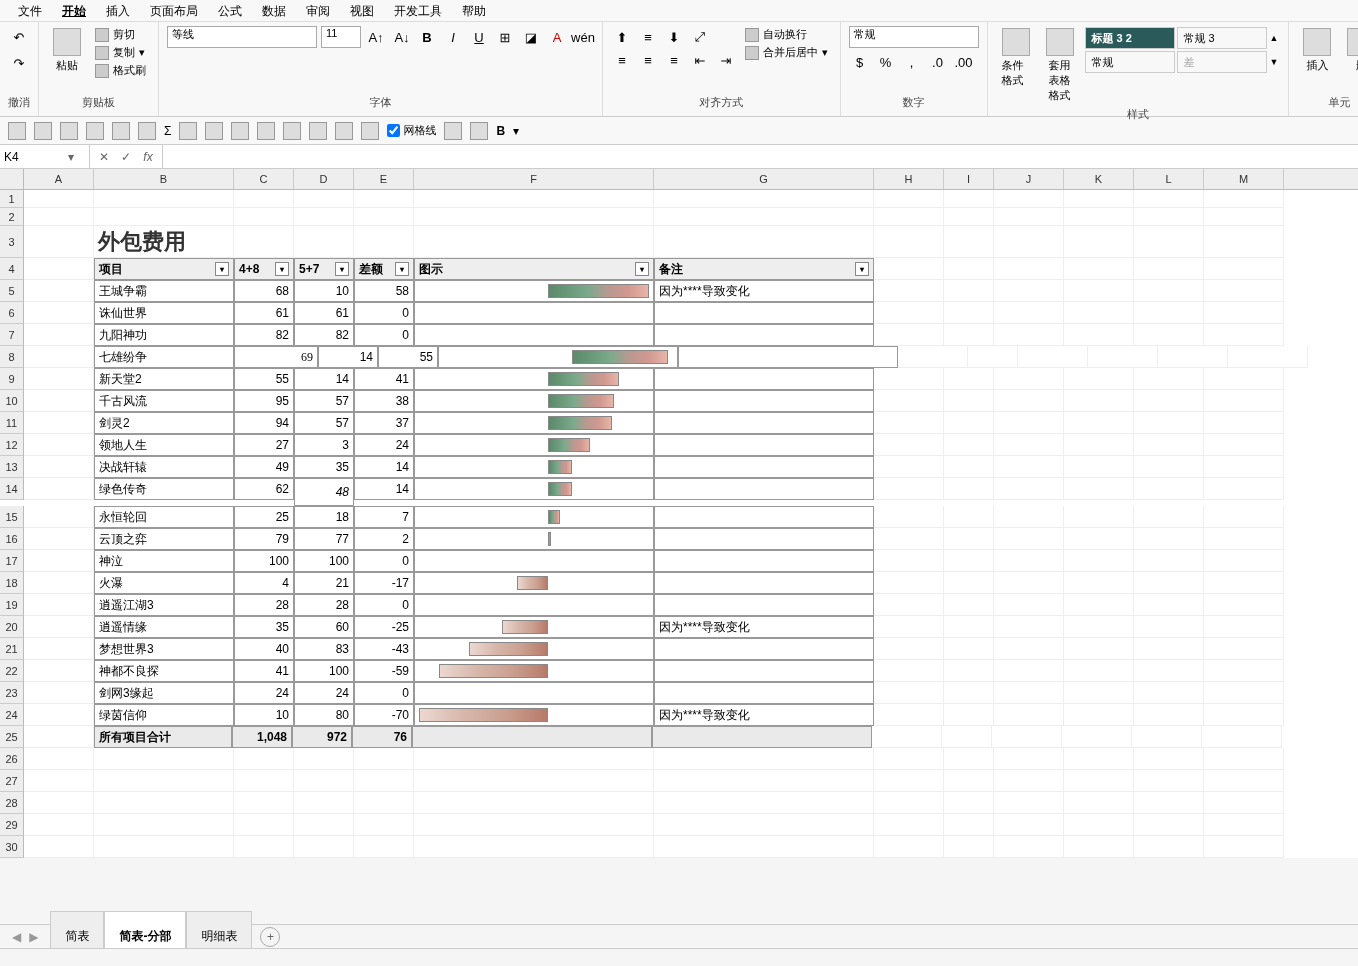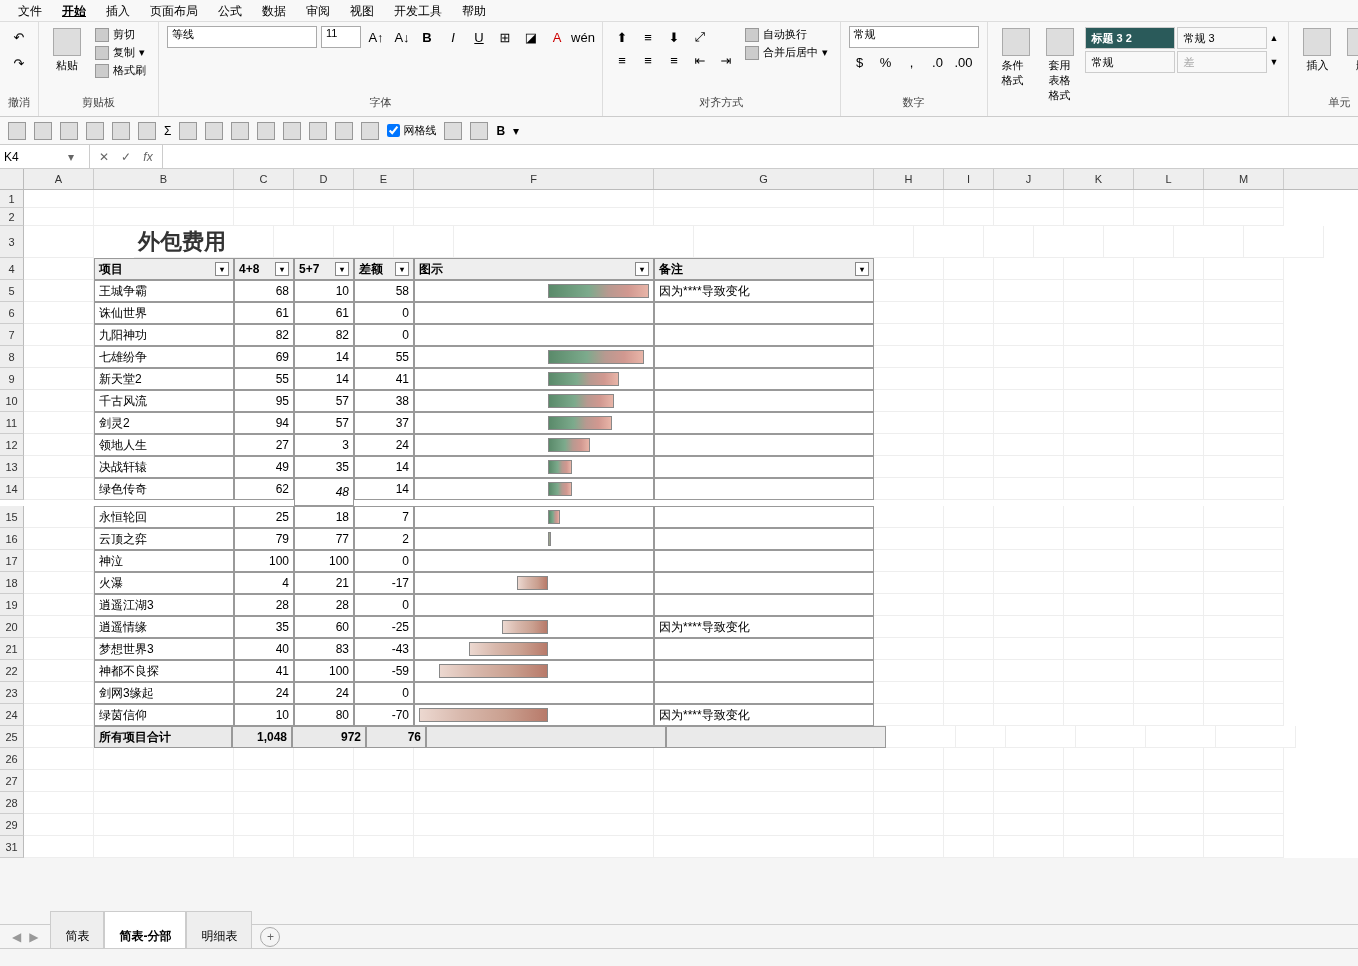--- a/index.html
+++ b/index.html
@@ -201,20 +201,21 @@
         <div class="style-box">
           <div class="style-item">常规 3</div>
           <div class="style-item" style="color:#aaa">差</div>
         </div>
         <div style="display:flex;flex-direction:column;justify-content:space-around;padding:0 2px">
           <span style="font-size:9px">▲</span>
           <span style="font-size:9px">▼</span>
         </div>
       </div>
     </div>
+    <div class="ribbon-group-label">样式</div>
   </div>
   <div class="ribbon-group" style="border-right:none">
     <div class="ribbon-group-content">
       <div class="ribbon-btn-large">
         <div class="ribbon-icon-large"></div>
         <span>插入</span>
       </div>
       <div class="ribbon-btn-large">
         <div class="ribbon-icon-large"></div>
         <span>删</span>
@@ -308,21 +309,21 @@
       <div class="cell" style="width: 70px; height: 18px;"></div>
       <div class="cell" style="width: 50px; height: 18px;"></div>
       <div class="cell" style="width: 70px; height: 18px;"></div>
       <div class="cell" style="width: 70px; height: 18px;"></div>
       <div class="cell" style="width: 70px; height: 18px;"></div>
       <div class="cell" style="width: 80px; height: 18px;"></div>
     </div>
     <div class="row">
       <div class="row-header" style="height: 32px;">3</div>
       <div class="cell" style="width: 70px; height: 32px;"></div>
-      <div class="cell tbl-title" style="width: 140px; height: 32px; margin-left: 40px;">外包费用</div>
+      <div class="cell tbl-title" style="width: 140px; height: 32px;">外包费用</div>
       <div class="cell" style="width: 60px; height: 32px;"></div>
       <div class="cell" style="width: 60px; height: 32px;"></div>
       <div class="cell" style="width: 60px; height: 32px;"></div>
       <div class="cell" style="width: 240px; height: 32px;"></div>
       <div class="cell" style="width: 220px; height: 32px;"></div>
       <div class="cell" style="width: 70px; height: 32px;"></div>
       <div class="cell" style="width: 50px; height: 32px;"></div>
       <div class="cell" style="width: 70px; height: 32px;"></div>
       <div class="cell" style="width: 70px; height: 32px;"></div>
       <div class="cell" style="width: 70px; height: 32px;"></div>
@@ -415,21 +416,21 @@
       <div class="cell" style="width: 50px; height: 22px;"></div>
       <div class="cell" style="width: 70px; height: 22px;"></div>
       <div class="cell" style="width: 70px; height: 22px;"></div>
       <div class="cell" style="width: 70px; height: 22px;"></div>
       <div class="cell" style="width: 80px; height: 22px;"></div>
     </div>
     <div class="row">
       <div class="row-header" style="height: 22px;">8</div>
       <div class="cell" style="width: 70px; height: 22px;"></div>
       <div class="cell tbl-cell" style="width: 140px; height: 22px;">七雄纷争</div>
-      <div class="cell tbl-cell right" style="width: 60px; height: 22px;">69</div>
+      <div class="cell tbl-cell right" style="width: 84px; height: 22px; font-family: Liberation Serif, serif;">69</div>
       <div class="cell tbl-cell right" style="width: 60px; height: 22px;">14</div>
       <div class="cell tbl-cell right" style="width: 60px; height: 22px;">55</div>
       <div class="cell tbl-cell" style="width: 240px; height: 22px;">
         <div class="bar-viz">
           <div class="bar-pos" style="width: 41.7241%;"></div>
         </div>
       </div>
       <div class="cell tbl-cell" style="width: 220px; height: 22px;"></div>
       <div class="cell" style="width: 70px; height: 22px;"></div>
       <div class="cell" style="width: 50px; height: 22px;"></div>
@@ -750,21 +751,21 @@
       <div class="cell" style="width: 70px; height: 22px;"></div>
       <div class="cell" style="width: 70px; height: 22px;"></div>
       <div class="cell" style="width: 70px; height: 22px;"></div>
       <div class="cell" style="width: 80px; height: 22px;"></div>
     </div>
     <div class="row">
       <div class="row-header" style="height: 22px;">25</div>
       <div class="cell" style="width: 70px; height: 22px;"></div>
       <div class="cell tbl-footer" style="width: 138px; height: 22px;">所有项目合计</div>
       <div class="cell tbl-footer right" style="width: 60px; height: 22px; justify-content: flex-end;">1,048</div>
-      <div class="cell tbl-footer right" style="width: 74px; height: 22px; justify-content: flex-end;">972</div>
+      <div class="cell tbl-footer right" style="width: 60px; height: 22px; justify-content: flex-end;">972</div>
       <div class="cell tbl-footer right" style="width: 60px; height: 22px; justify-content: flex-end;">76</div>
       <div class="cell tbl-footer" style="width: 240px; height: 22px;"></div>
       <div class="cell tbl-footer" style="width: 220px; height: 22px;"></div>
       <div class="cell" style="width: 70px; height: 22px;"></div>
       <div class="cell" style="width: 50px; height: 22px;"></div>
       <div class="cell" style="width: 70px; height: 22px;"></div>
       <div class="cell" style="width: 70px; height: 22px;"></div>
       <div class="cell" style="width: 70px; height: 22px;"></div>
       <div class="cell" style="width: 80px; height: 22px;"></div>
     </div>
@@ -826,21 +827,21 @@
       <div class="cell" style="width: 240px; height: 22px;"></div>
       <div class="cell" style="width: 220px; height: 22px;"></div>
       <div class="cell" style="width: 70px; height: 22px;"></div>
       <div class="cell" style="width: 50px; height: 22px;"></div>
       <div class="cell" style="width: 70px; height: 22px;"></div>
       <div class="cell" style="width: 70px; height: 22px;"></div>
       <div class="cell" style="width: 70px; height: 22px;"></div>
       <div class="cell" style="width: 80px; height: 22px;"></div>
     </div>
     <div class="row">
-      <div class="row-header" style="height: 22px;">31</div>
+      <div class="row-header" style="height: 22px;">30</div>
       <div class="cell" style="width: 70px; height: 22px;"></div>
       <div class="cell" style="width: 140px; height: 22px;"></div>
       <div class="cell" style="width: 60px; height: 22px;"></div>
       <div class="cell" style="width: 60px; height: 22px;"></div>
       <div class="cell" style="width: 60px; height: 22px;"></div>
       <div class="cell" style="width: 240px; height: 22px;"></div>
       <div class="cell" style="width: 220px; height: 22px;"></div>
       <div class="cell" style="width: 70px; height: 22px;"></div>
       <div class="cell" style="width: 50px; height: 22px;"></div>
       <div class="cell" style="width: 70px; height: 22px;"></div>

